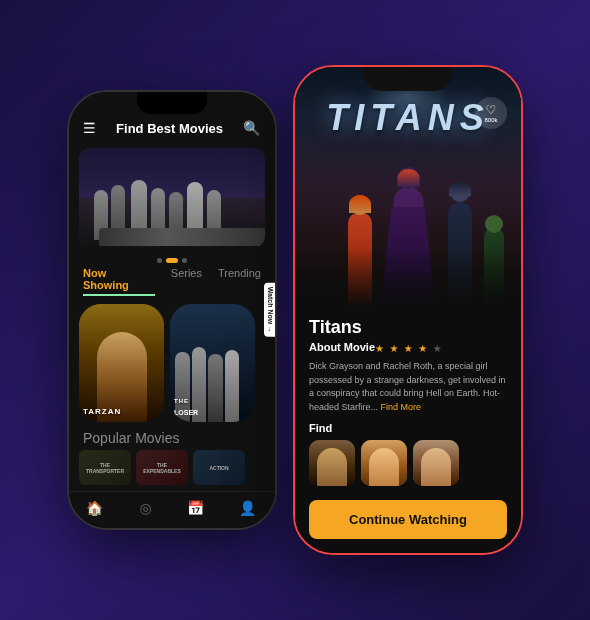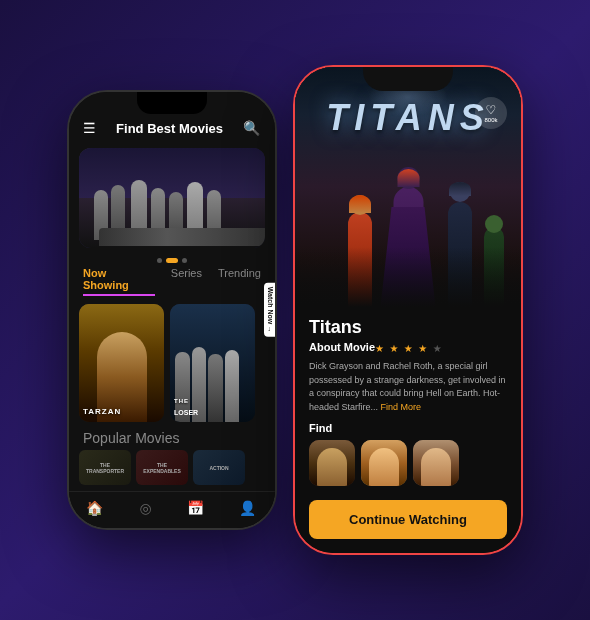--- a/index.html
+++ b/index.html
@@ -112,31 +112,31 @@
       margin-bottom: 8px;
     }
     .p1-tab {
       font-size: 11px;
       color: #888;
       cursor: pointer;
       padding-bottom: 3px;
     }
     .p1-tab.active {
       color: #f5a623;
-      border-bottom: 2px solid #d946ef;
+      border-bottom: 2px solid #86efac;
       font-weight: 600;
     }
     .p1-movies-row {
       display: flex;
       gap: 6px;
       padding: 0 10px;
       flex: 1;
     }
     .movie-card {
-      border-radius: 10px;
+      border-radius: 22px;
       overflow: hidden;
       position: relative;
     }
     .watch-now-badge {
       position: absolute;
       right: -2px;
       top: 50%;
       transform: translateY(-50%);
       background: #fff;
       color: #111;

